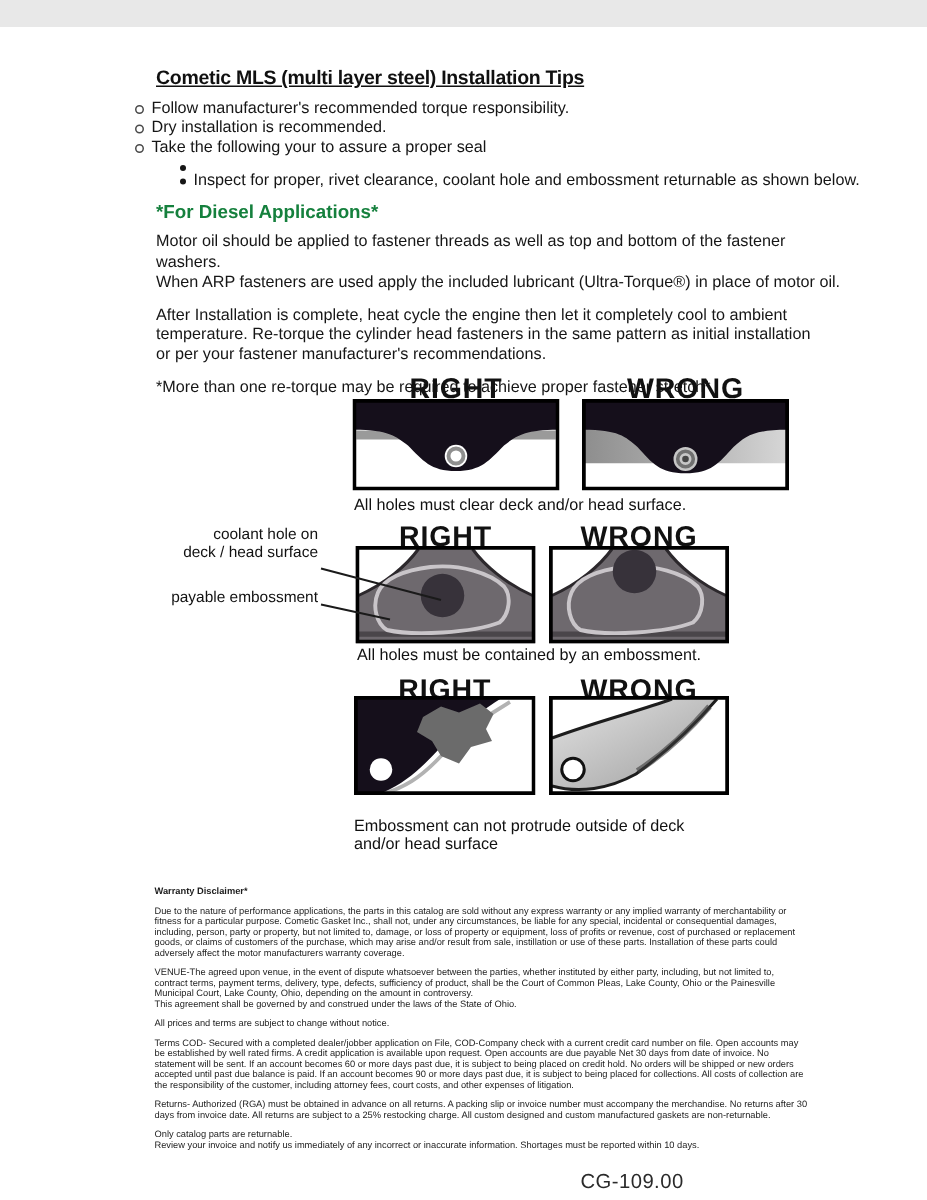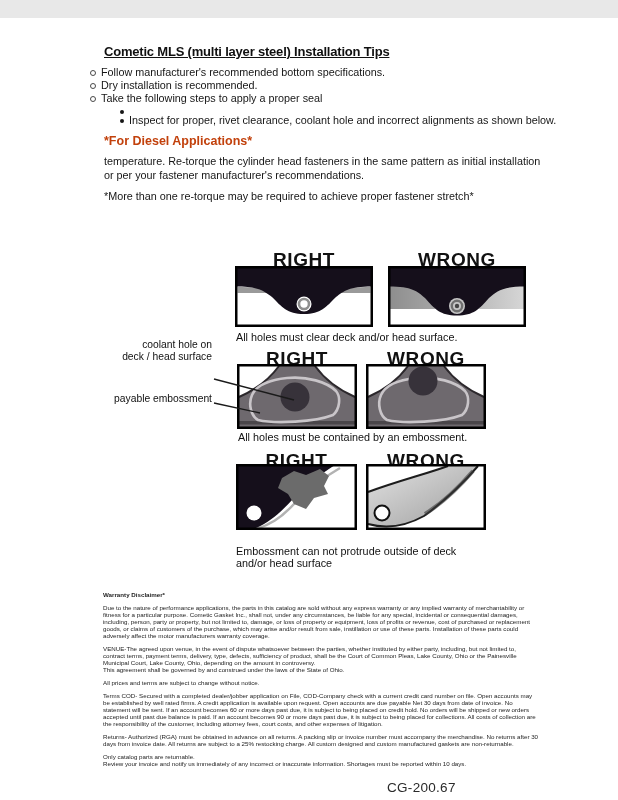--- a/index.html
+++ b/index.html
@@ -15,21 +15,21 @@
     margin:0 0 7px 14px; font-size:13px; font-weight:bold;
     text-decoration:underline; letter-spacing:-0.2px; color:#101010;
   }
   .bullet { display:flex; align-items:flex-start; font-size:10.8px; line-height:13.2px; }
   .ring  { flex:none; width:4px; height:4px; border:1px solid #4a4a4a; border-radius:50%; margin:4px 5px 0 0; }
   .sub   { margin-left:30px; }
   .dot   { flex:none; width:4px; height:4px; background:#161616; border-radius:50%; margin:4.5px 5px 0 0; }
 
   
   .diesel { position:absolute; left:104px; top:117px; width:462px; font-size:10.8px; line-height:13.4px; }
-  .diesel h2 { margin:0 0 7px 0; font-size:12.5px; font-weight:bold; color:#c2410c; }
+  .diesel h2 { margin:0 0 7px 0; font-size:12.5px; font-weight:bold; color:#15803d; }
   .para { margin:0 0 8px 0; }
 
   
   .flabel { position:absolute; font-size:19px; font-weight:bold; letter-spacing:0.6px; text-align:center; color:#111; }
   .fbox { position:absolute; }
   .fbox svg { display:block; }
   .fcaption { position:absolute; font-size:10.8px; line-height:11.6px; color:#111; }
   .callout  { position:absolute; font-size:10.3px; line-height:11.6px; text-align:right; color:#111; }
   .overlay  { position:absolute; z-index:5; pointer-events:none; }
 
@@ -43,42 +43,47 @@
 </style>
 </head>
 <body>
 
 <div class="page">
 
   <section class="tips">
     <h1>Cometic MLS (multi layer steel) Installation Tips</h1>
     <div class="bullet">
       <span class="ring"></span>
-      <span>Follow manufacturer's recommended bottom specifications.</span>
+      <span>Follow manufacturer's recommended torque responsibility.</span>
     </div>
     <div class="bullet">
       <span class="ring"></span>
       <span>Dry installation is recommended.</span>
     </div>
     <div class="bullet">
       <span class="ring"></span>
-      <span>Take the following steps to apply a proper seal</span>
+      <span>Take the following your to assure a proper seal</span>
     </div>
     <div class="bullet sub">
       <span class="dot"></span>
     </div>
     <div class="bullet sub">
       <span class="dot"></span>
-      <span>Inspect for proper, rivet clearance, coolant hole and incorrect alignments as shown below.</span>
+      <span>Inspect for proper, rivet clearance, coolant hole and embossment returnable as shown below.</span>
     </div>
   </section>
 
   <section class="diesel">
     <h2>*For Diesel Applications*</h2>
     <div class="para">
+      <div>Motor oil should be applied to fastener threads as well as top and bottom of the fastener washers.</div>
+      <div>When ARP fasteners are used apply the included lubricant (Ultra-Torque®) in place of motor oil.</div>
+    </div>
+    <div class="para">
+      <div>After Installation is complete, heat cycle the engine then let it completely cool to ambient</div>
       <div>temperature. Re-torque the cylinder head fasteners in the same pattern as initial installation</div>
       <div>or per your fastener manufacturer's recommendations.</div>
     </div>
     <div>*More than one re-torque may be required to achieve proper fastener stretch*</div>
   </section>
 
   <div class="flabel" style="left:235px;top:231px;width:138px">RIGHT</div>
   <div class="flabel" style="left:388px;top:231px;width:138px">WRONG</div>
 
   <div class="fbox" style="left:235px;top:248px">
@@ -111,21 +116,21 @@
       <circle cx="69" cy="40" r="2.2" fill="#454545"></circle>
       <rect x="1.25" y="1.25" width="135.5" height="58.5" fill="none" stroke="#000" stroke-width="2.5"></rect>
     </svg>
   </div>
 
   <div class="fcaption" style="left:236px;top:314px">All holes must clear deck and/or head surface.</div>
 
   <div class="flabel" style="left:237px;top:330px;width:120px">RIGHT</div>
   <div class="flabel" style="left:366px;top:330px;width:120px">WRONG</div>
 
-  <div class="callout" style="left:102px;top:321px;width:110px">
+  <div class="callout" style="left:102px;top:333px;width:110px">
     <div>coolant hole on</div>
     <div>deck / head surface</div>
   </div>
   <div class="callout" style="left:102px;top:375px;width:110px">payable embossment</div>
 
   <div class="fbox" style="left:237px;top:346px">
     <svg width="120" height="65" viewBox="0 0 120 65">
       <rect x="0" y="0" width="120" height="65" fill="#6e696e"></rect>
       <path d="M2,2 H42 C34,13 20,25 2,33 Z" fill="#ffffff"></path>
       <path d="M118,2 H78 C86,13 100,25 118,33 Z" fill="#ffffff"></path>
@@ -201,15 +206,15 @@
     <p>Due to the nature of performance applications, the parts in this catalog are sold without any express warranty or any implied warranty of merchantability or fitness for a particular purpose.  Cometic Gasket Inc., shall not, under any circumstances, be liable for any special, incidental or consequential damages, including, person, party or property, but not limited to, damage, or loss of property or equipment, loss of profits or revenue, cost of purchased or replacement goods, or claims of customers of the purchase, which may arise and/or result from sale, instillation or use of these parts.  Installation of these parts could adversely affect the motor manufacturers warranty coverage.</p>
     <p class="tight">VENUE-The agreed upon venue, in the event of dispute whatsoever between the parties, whether instituted by either party, including, but not limited to, contract terms, payment terms, delivery, type, defects, sufficiency of product, shall be the Court of Common Pleas, Lake County, Ohio or the Painesville Municipal Court, Lake County, Ohio, depending on the amount in controversy.</p>
     <p>This agreement shall be governed by and construed under the laws of the State of Ohio.</p>
     <p>All prices and terms are subject to change without notice.</p>
     <p>Terms COD- Secured with a completed dealer/jobber application on File, COD-Company check with a current credit card number on file.  Open accounts may be established by well rated firms.  A credit application is available upon request.  Open accounts are due payable Net 30 days from date of invoice.  No statement will be sent.  If an account becomes 60 or more days past due, it is subject to being placed on credit hold.  No orders will be shipped or new orders accepted until past due balance is paid.  If an account becomes 90 or more days past due, it is subject to being placed for collections.  All costs of collection are the responsibility of the customer, including attorney fees, court costs, and other expenses of litigation.</p>
     <p>Returns- Authorized (RGA) must be obtained in advance on all returns.  A packing slip or invoice number must accompany the merchandise.  No returns after 30 days from invoice date.  All returns are subject to a 25% restocking charge.  All custom designed and custom manufactured gaskets are non-returnable.</p>
     <p class="tight">Only catalog parts are returnable.</p>
     <p>Review your invoice and notify us immediately of any incorrect or inaccurate information.  Shortages must be reported within 10 days.</p>
   </section>
 
-  <div class="pageno">CG-200.67</div>
+  <div class="pageno">CG-109.00</div>
 
 </div>
 
 </body></html>

